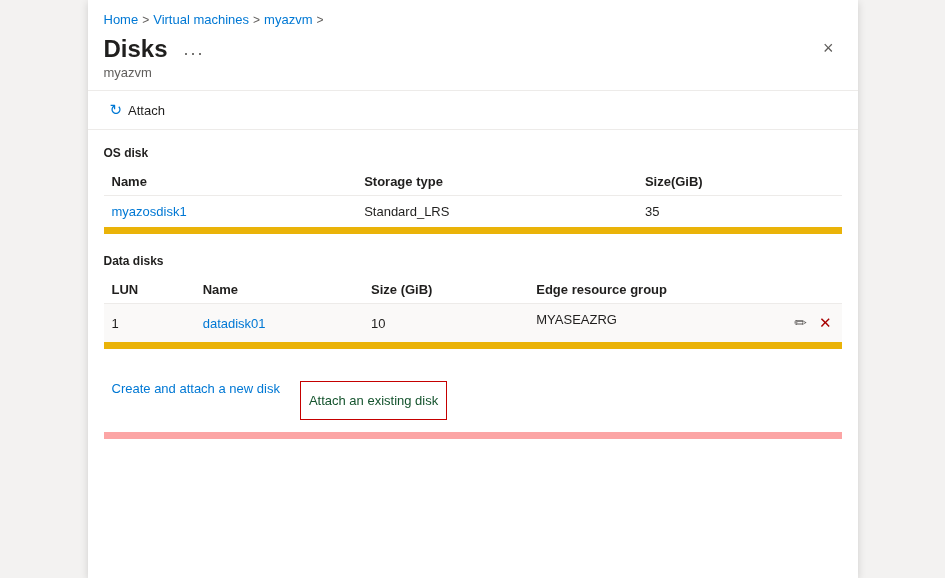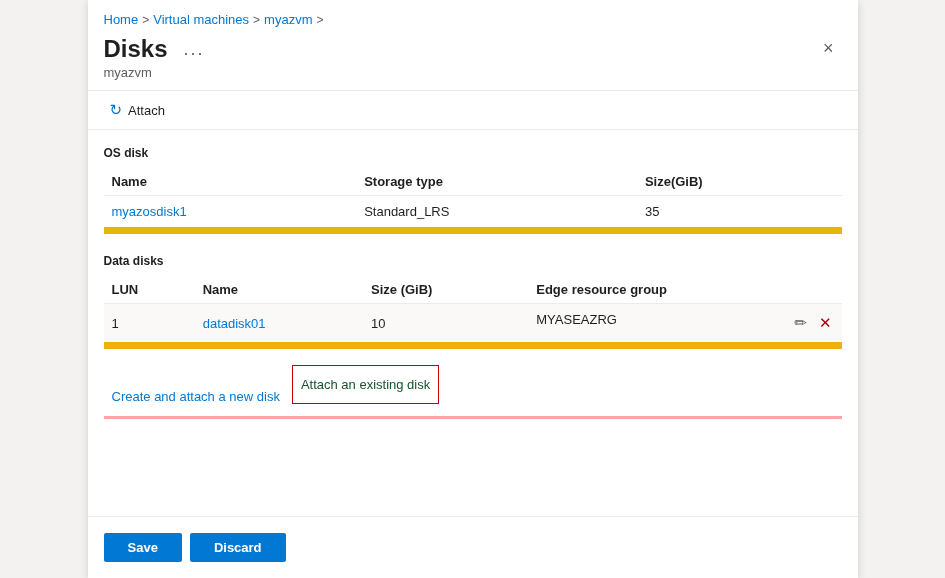--- a/index.html
+++ b/index.html
@@ -140,24 +140,24 @@
       cursor: pointer;
       color: #605e5c;
       font-size: 15px;
       background: none;
       border: none;
       padding: 2px;
     }
     .delete-icon { color: #a80000; }
     .disk-actions {
       display: flex;
-      align-items: flex-end;
+      align-items: flex-start;
       padding: 12px 8px 12px 8px;
-      gap: 0;
-      border-bottom: 3px solid #fca5a5;
+      gap: 8px;
+      border-bottom: 7px solid #fca5a5;
     }
     .action-link {
       font-size: 13px;
       color: #0078d4;
       text-decoration: none;
       cursor: pointer;
     }
     .action-link-boxed {
       font-size: 13px;
       color: #14532d;
@@ -192,21 +192,21 @@
       background: #0078d4;
       color: #ffffff;
       border: none;
       padding: 7px 24px;
       font-size: 13px;
       font-weight: 600;
       cursor: pointer;
       border-radius: 2px;
     }
     .os-disk-section { margin-bottom: 20px; }
-    .data-disks-section { margin-bottom: 4px; }
+    .data-disks-section { margin-bottom: 20px; }
   </style>
 </head>
 <body>
 
 <div class="panel">
 
   <div class="breadcrumb">
     <a href="#">Home</a>
     <span class="breadcrumb-sep">&gt;</span>
     <a href="#">Virtual machines</a>
@@ -282,18 +282,14 @@
       </table>
     </div>
 
     <div class="disk-actions">
       <a class="action-link" href="#">Create and attach a new disk</a>
       <a class="action-link-boxed" href="#">Attach an existing disk</a>
     </div>
 
   </div>
 
-  <div class="footer">
-    <button class="btn-save">Save</button>
-    <button class="btn-discard">Discard</button>
-  </div>
 
 </div>
 
 </body></html>

